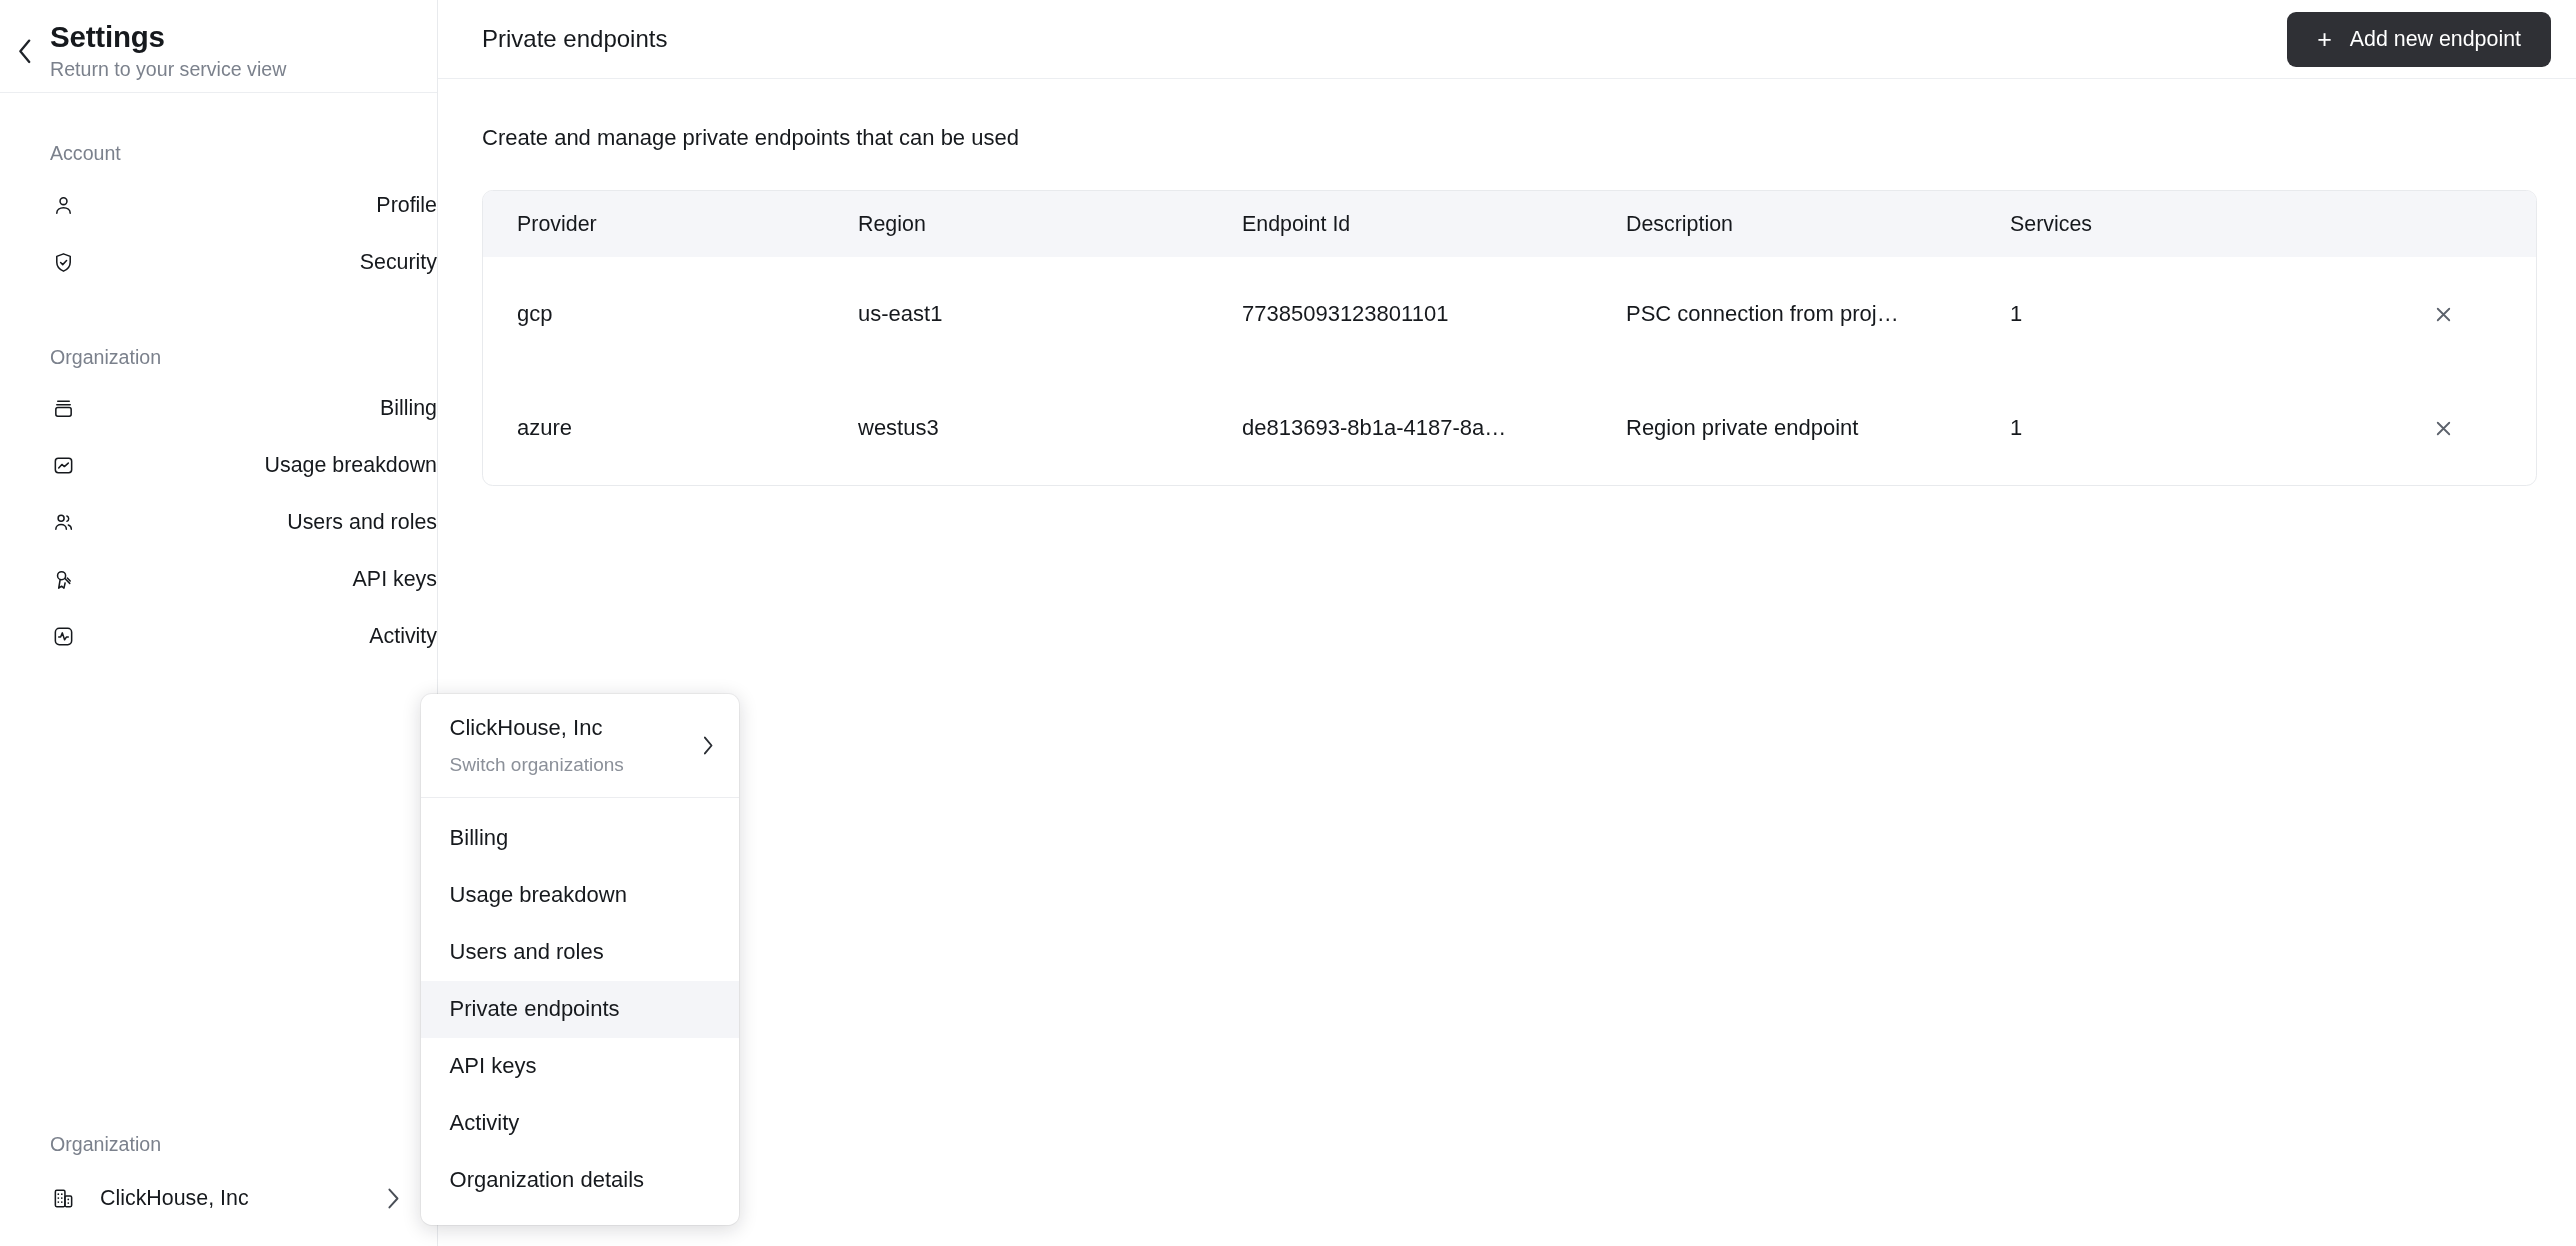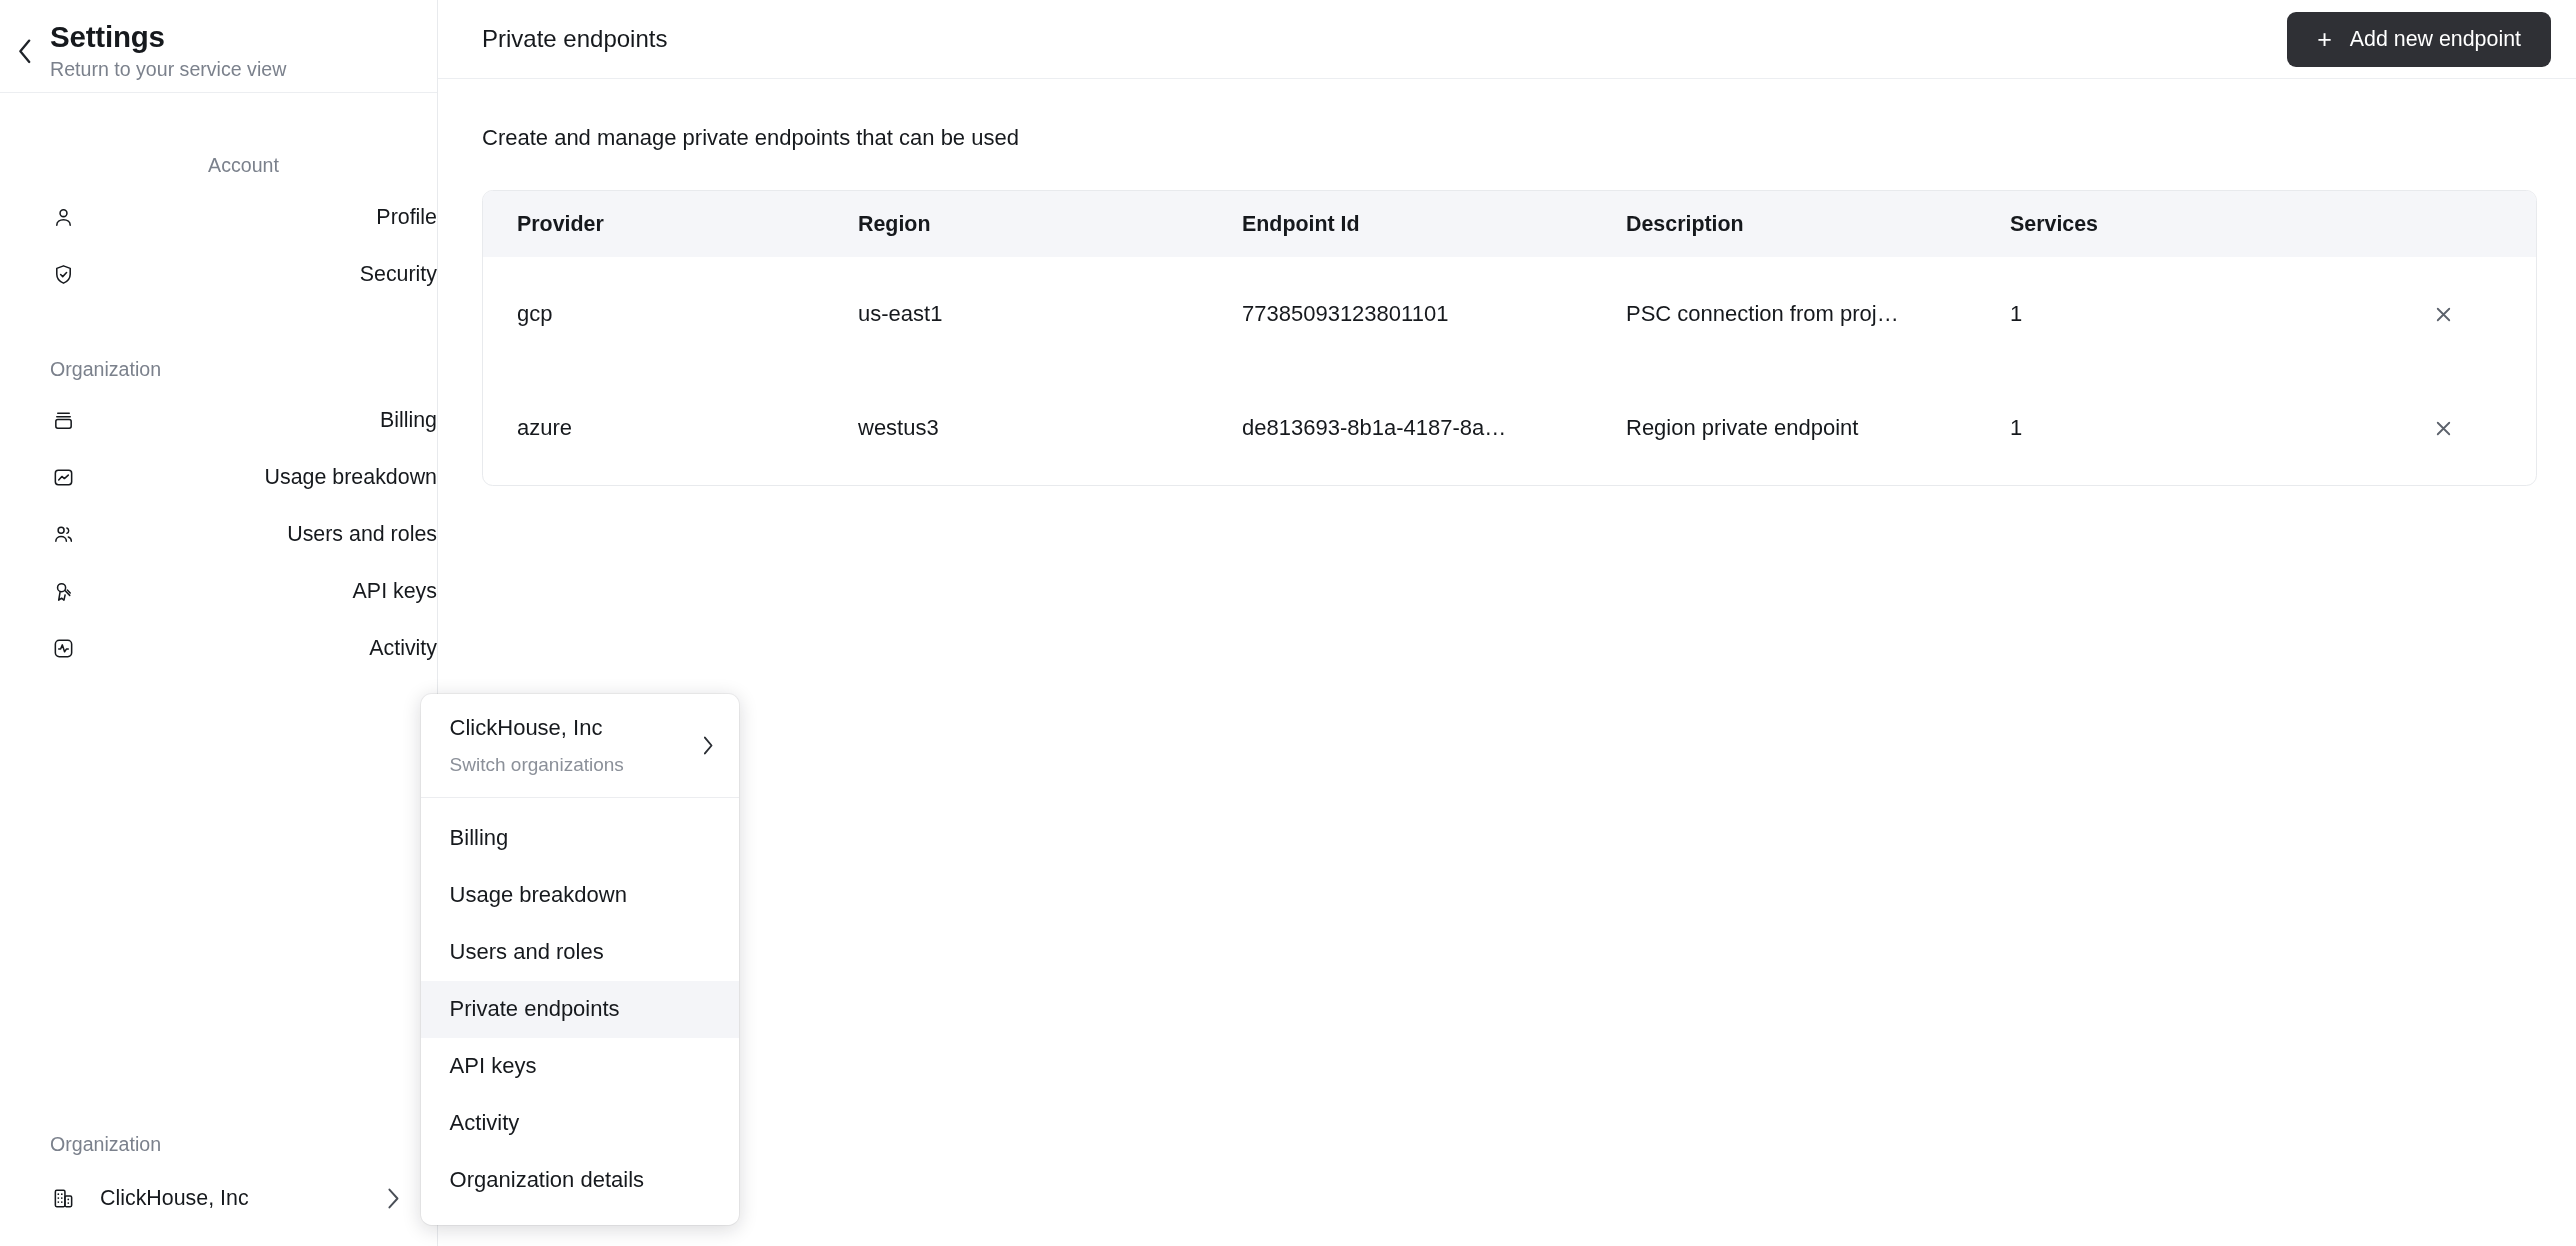--- a/index.html
+++ b/index.html
@@ -58,21 +58,21 @@
     line-height: 27px;
     margin-top: 1px;
   }
 
   .nav-section-label {
     font-size: 19.6px;
     color: #7b818c;
     padding: 0 0 0 50px;
     line-height: 25px;
   }
-  .sec-account { margin-top: 60px; text-align: center; }
+  .sec-account { margin-top: 48px; }
   .sec-org { margin-top: 54px; }
 
   .nav-item {
     display: flex;
     align-items: center;
     height: 57px;
     padding-left: 50px;
     cursor: pointer;
     color: #16191d;
     justify-content: space-between;
@@ -173,21 +173,21 @@
   }
   table.endpoints {
     width: 100%;
     border-collapse: collapse;
     table-layout: fixed;
   }
   table.endpoints thead th {
     background: #f5f6f9;
     text-align: left;
     font-size: 21.4px;
-    font-weight: 700;
+    font-weight: 400;
     color: #16191d;
     padding: 19.6px 0 19.6px 0;
     height: 64px;
     line-height: 27px;
   }
   table.endpoints tbody td {
     font-size: 22px;
     color: #16191d;
     height: 114px;
     vertical-align: middle;

